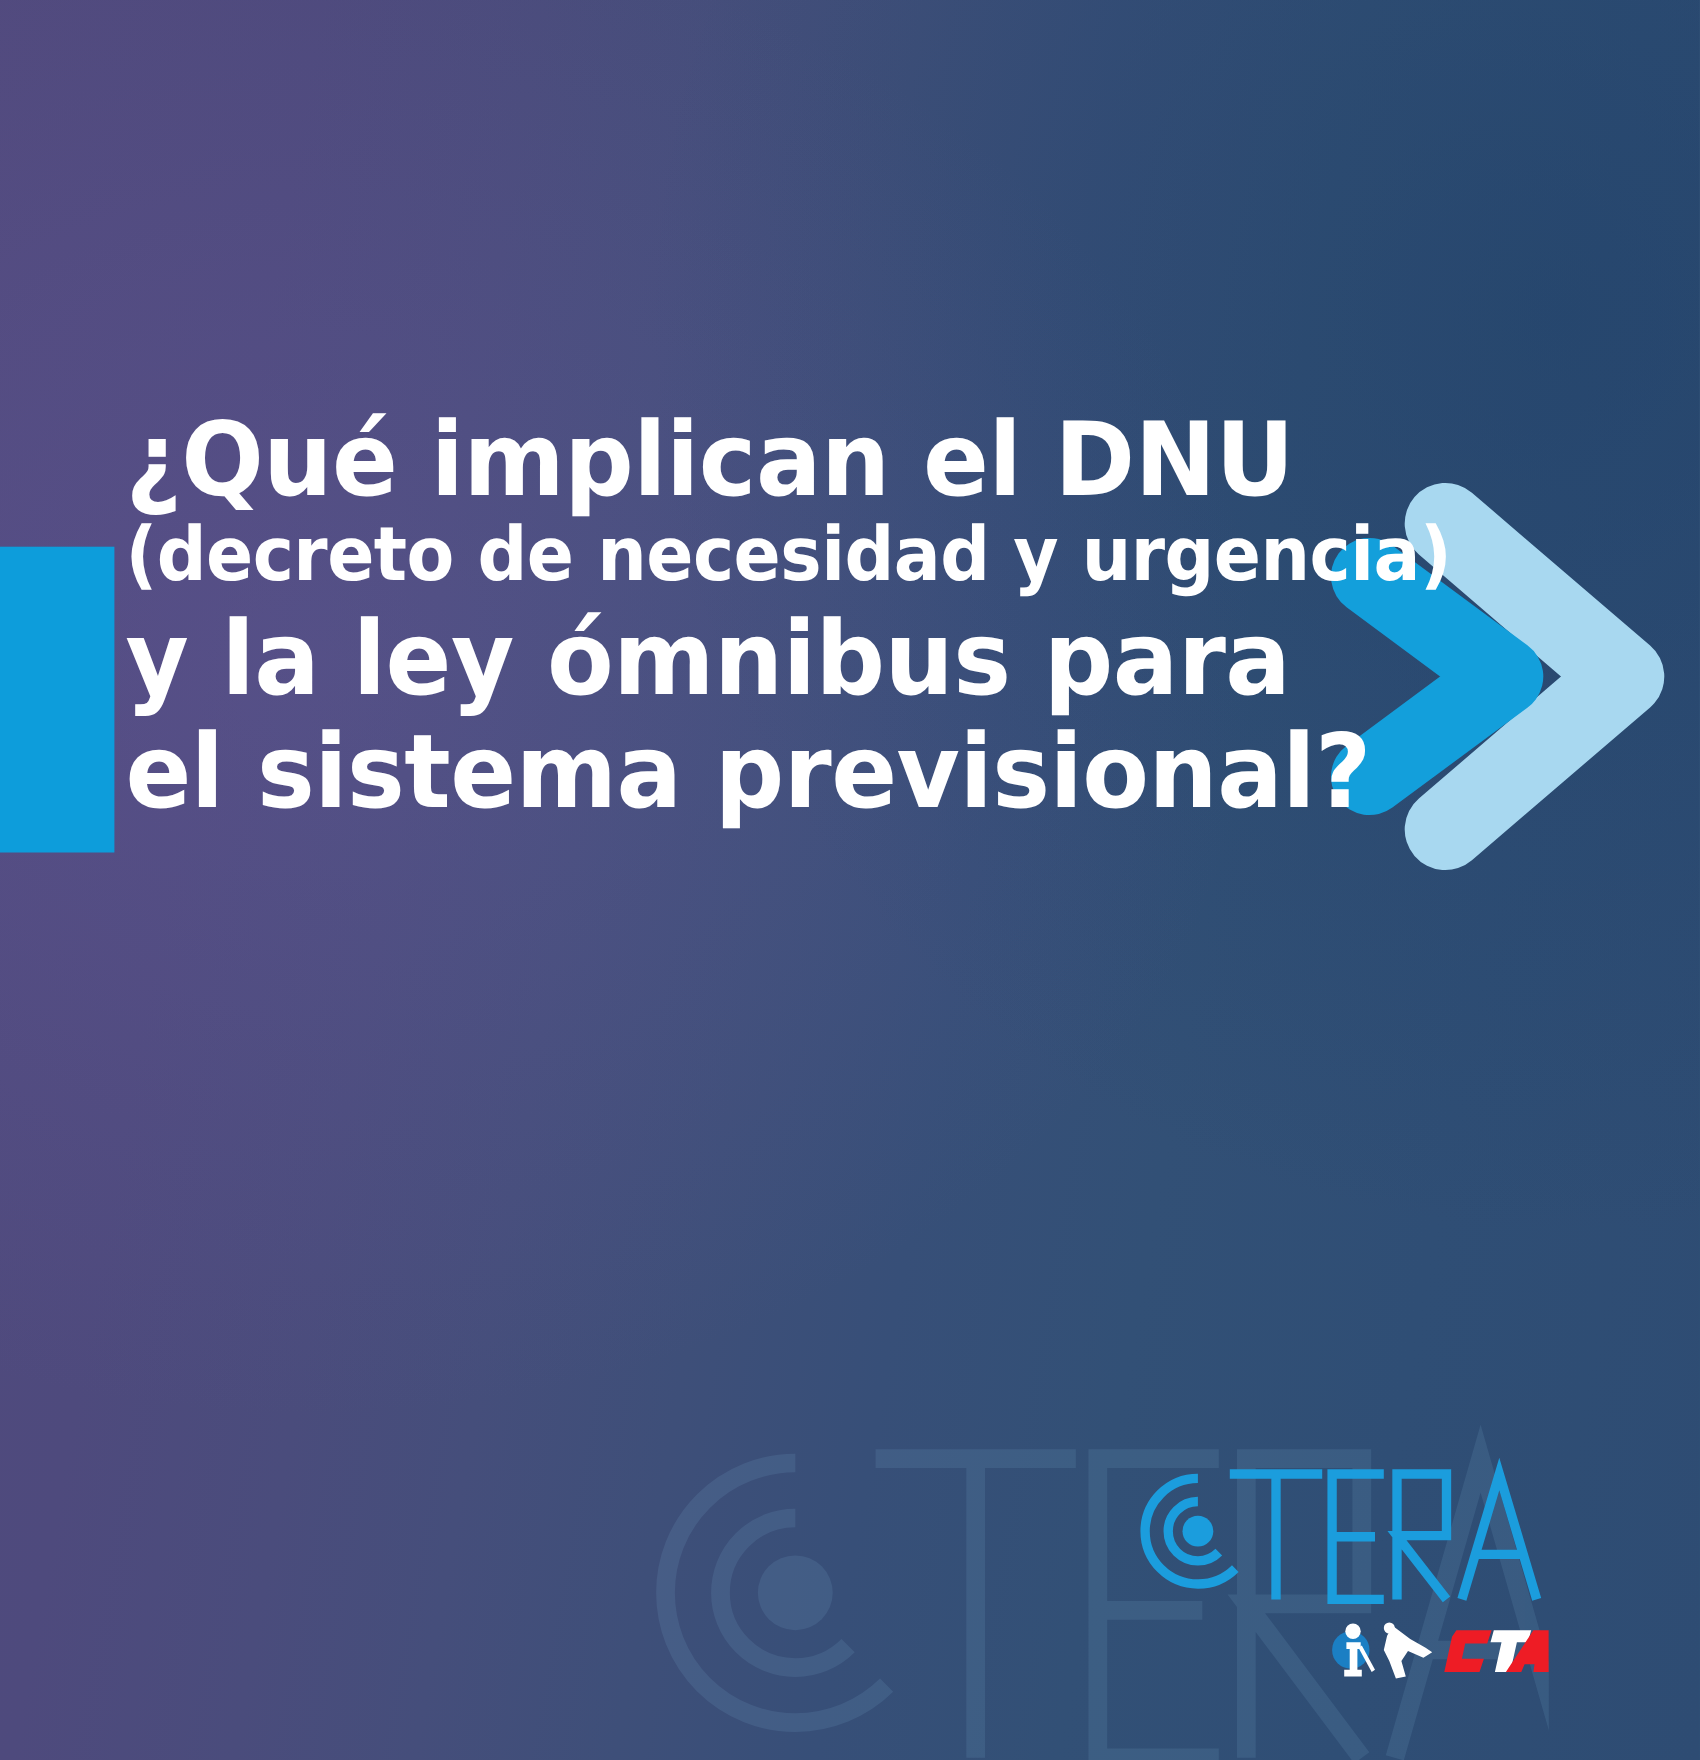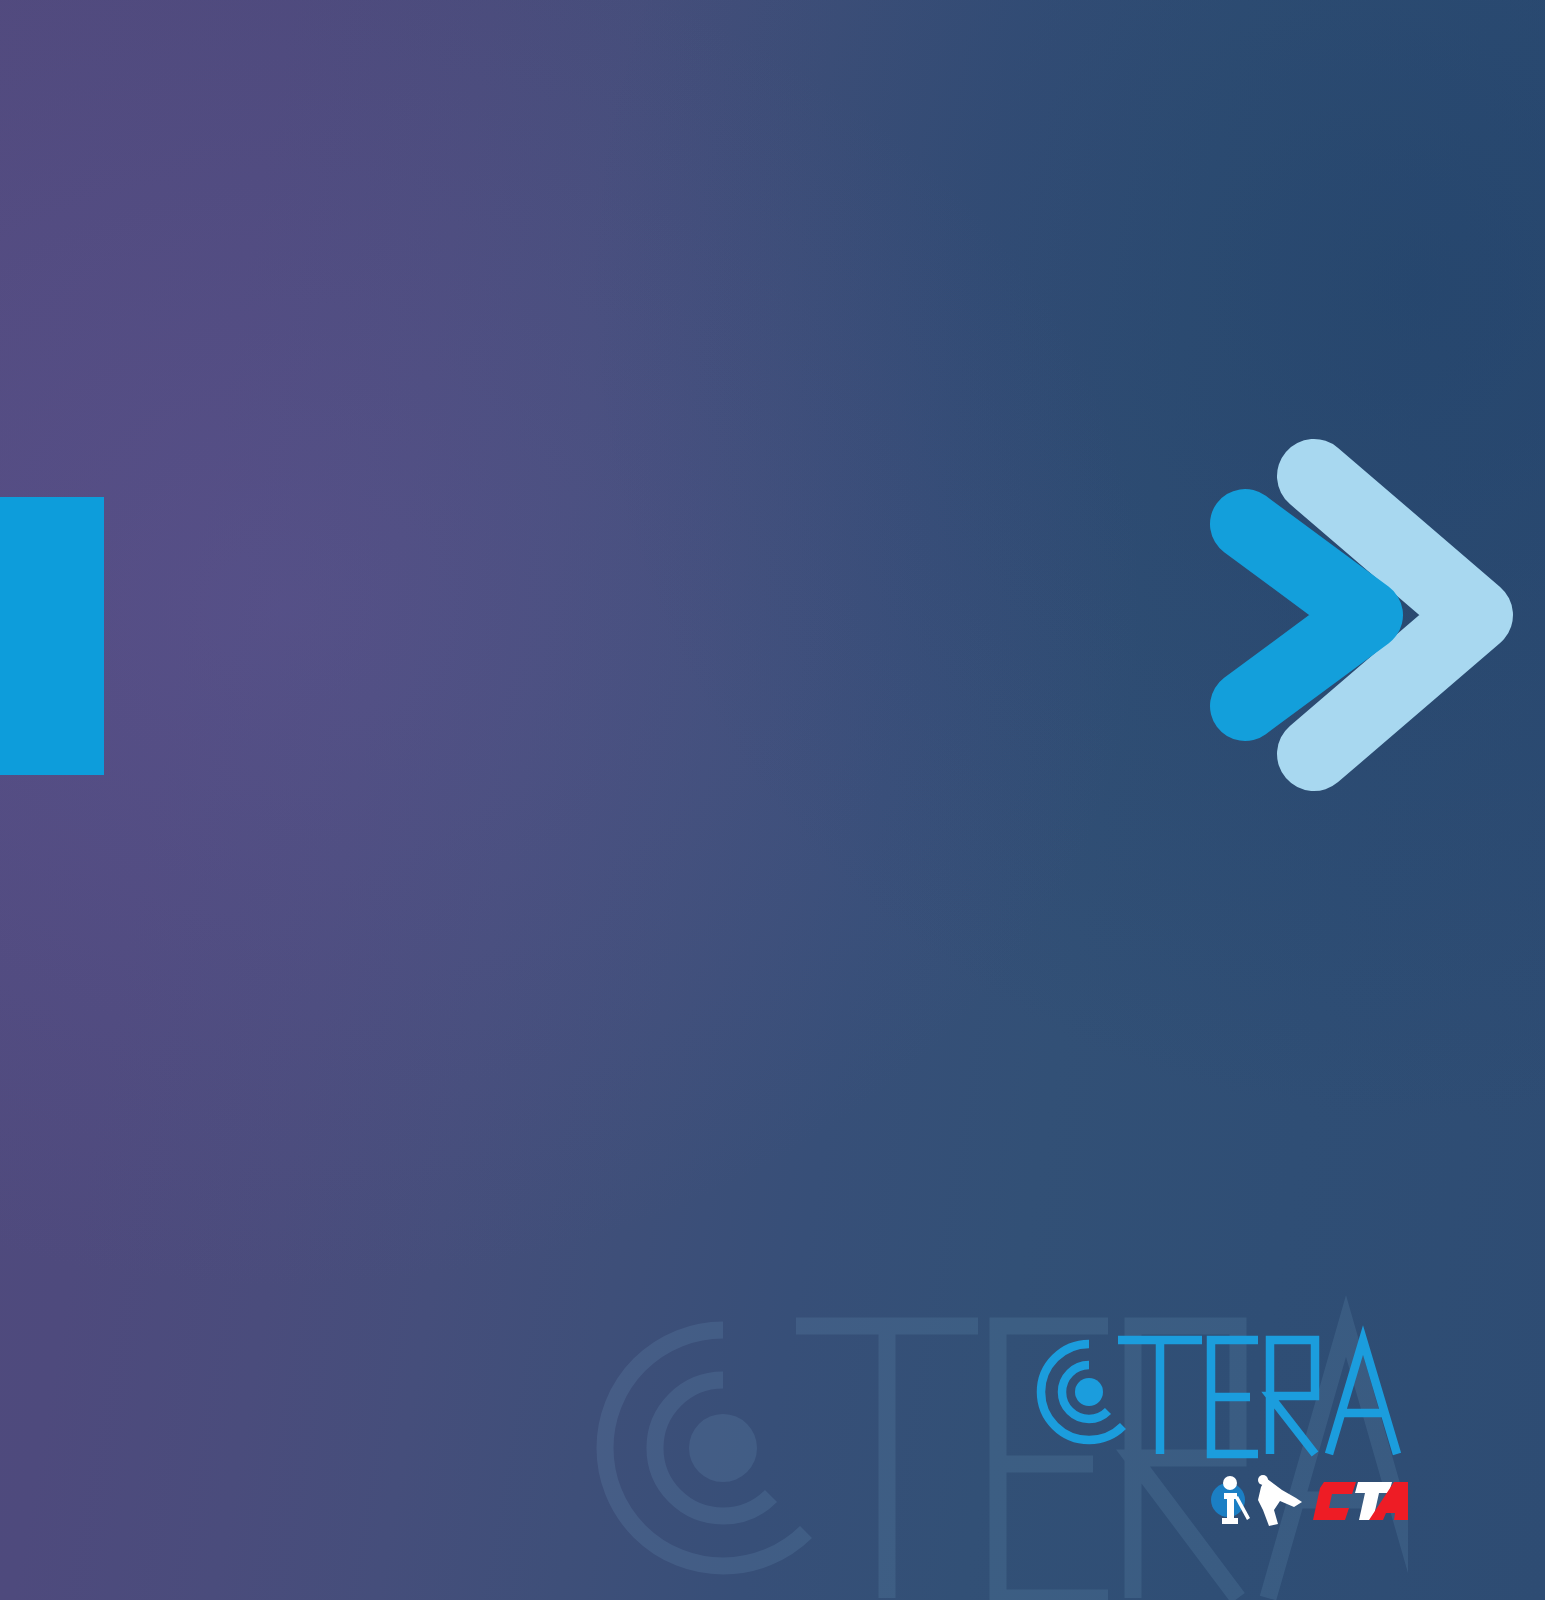--- a/index.html
+++ b/index.html
@@ -168,20 +168,26 @@
 
   <div class="chevrons">
     <svg viewBox="0 0 330 366" xmlns="http://www.w3.org/2000/svg" aria-hidden="true">
 
       <polyline points="96,44 258,183 96,322" fill="none" stroke="#a8d8f0" stroke-width="74" stroke-linecap="round" stroke-linejoin="round"></polyline>
 
       <polyline points="27,92 150,183 27,274" fill="none" stroke="#139fdb" stroke-width="70" stroke-linecap="round" stroke-linejoin="round"></polyline>
     </svg>
   </div>
 
+  <div class="headline">
+    <div class="line line-1">¿Qué implican el DNU</div>
+    <div class="line line-2">(decreto de necesidad y urgencia)</div>
+    <div class="line line-3">y la ley ómnibus para</div>
+    <div class="line line-4">el sistema previsional?</div>
+  </div>
 
   <div class="ctera-logo">
     <svg viewBox="0 0 416 142" xmlns="http://www.w3.org/2000/svg" aria-hidden="true">
       <g fill="none" stroke="#1b9ddd" stroke-width="8.5">
 
         <path d="M 93 26 A 48 48 0 1 0 93 122 A 48 48 0 0 0 127 108"></path>
         <path d="M 93 47 A 27 27 0 1 0 93 101 A 27 27 0 0 0 112 93"></path>
       </g>
       <circle cx="93" cy="74" r="14" fill="#1b9ddd"></circle>
       <g fill="none" stroke="#1b9ddd" stroke-width="8.5">

